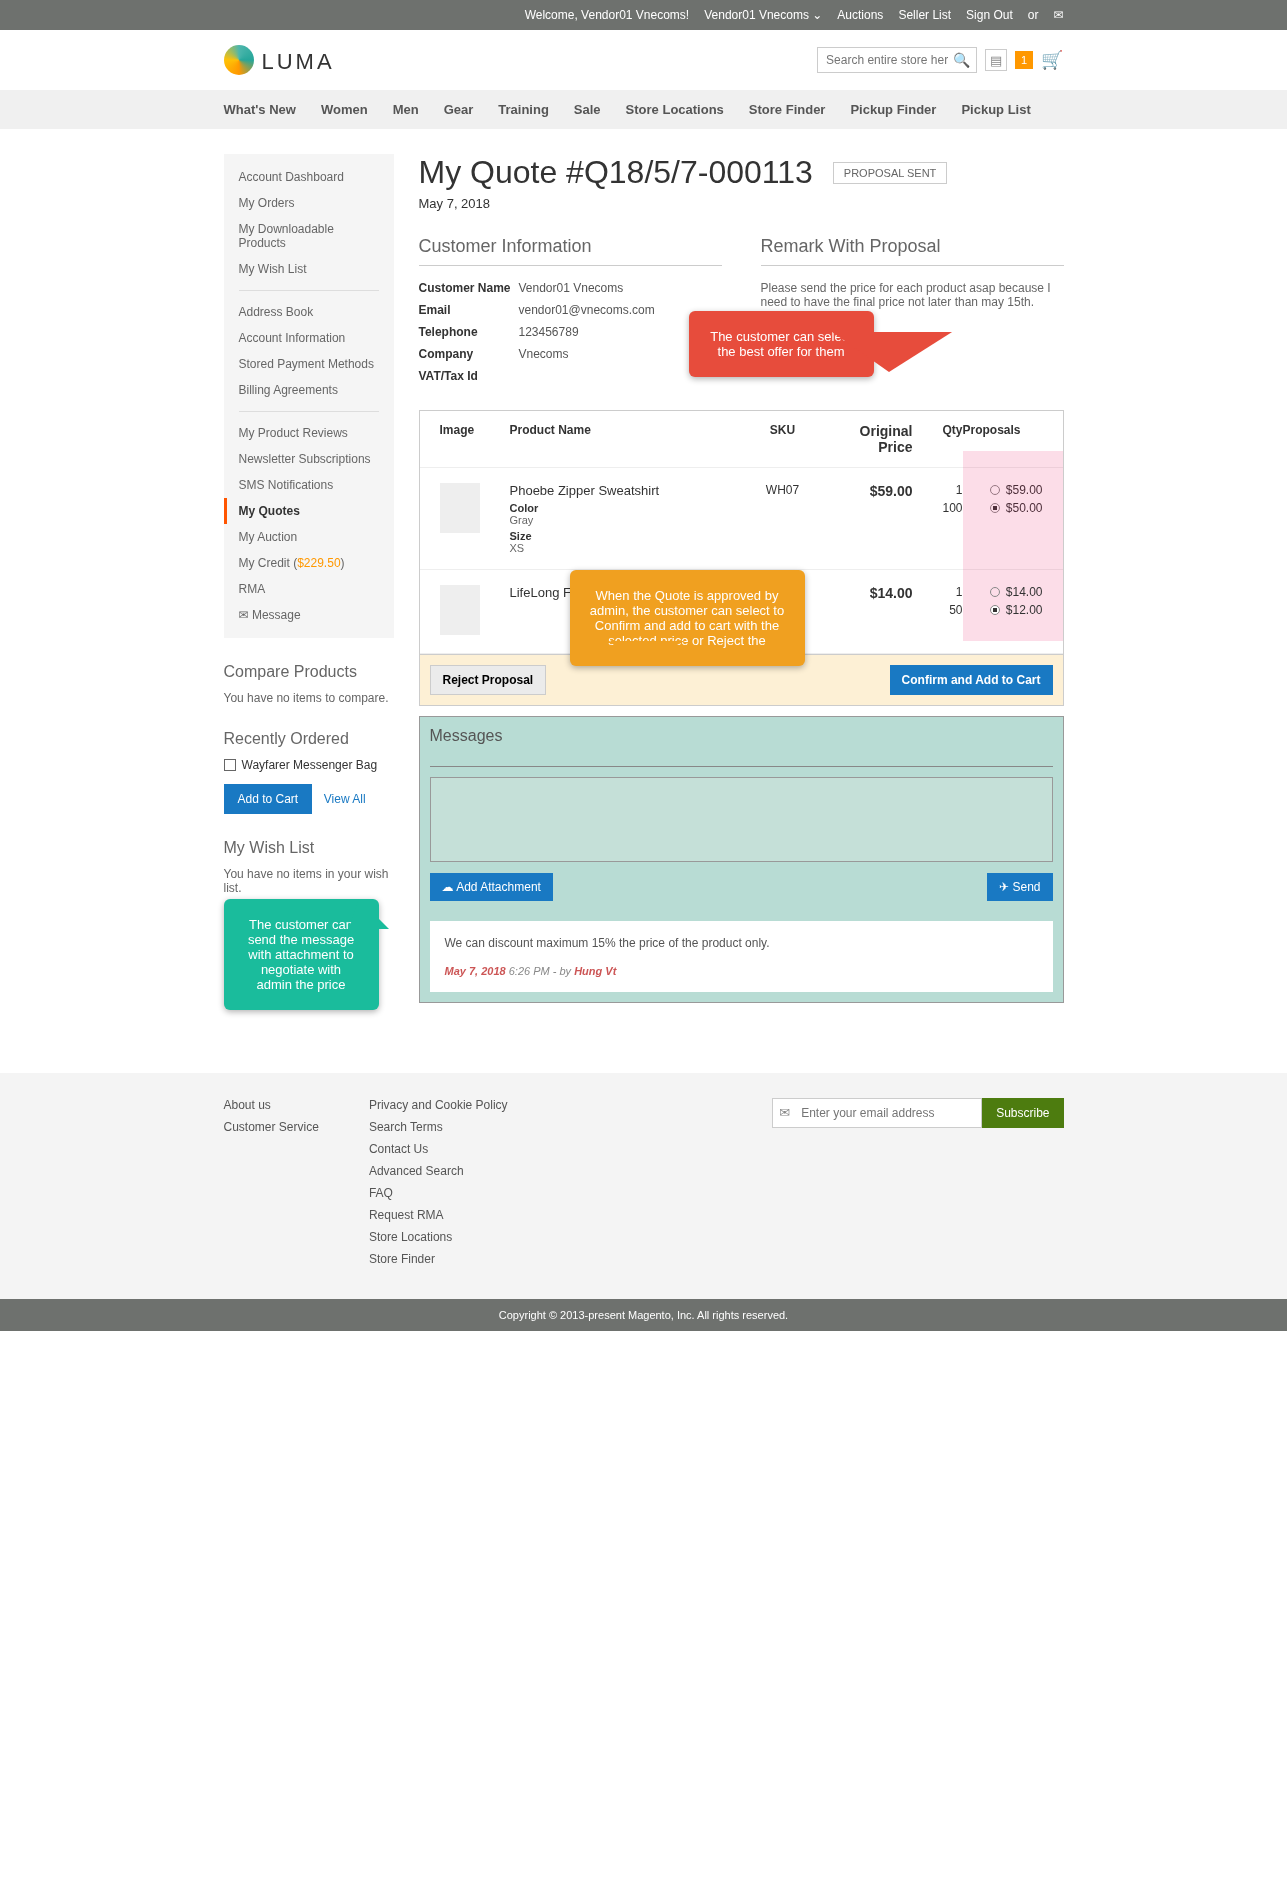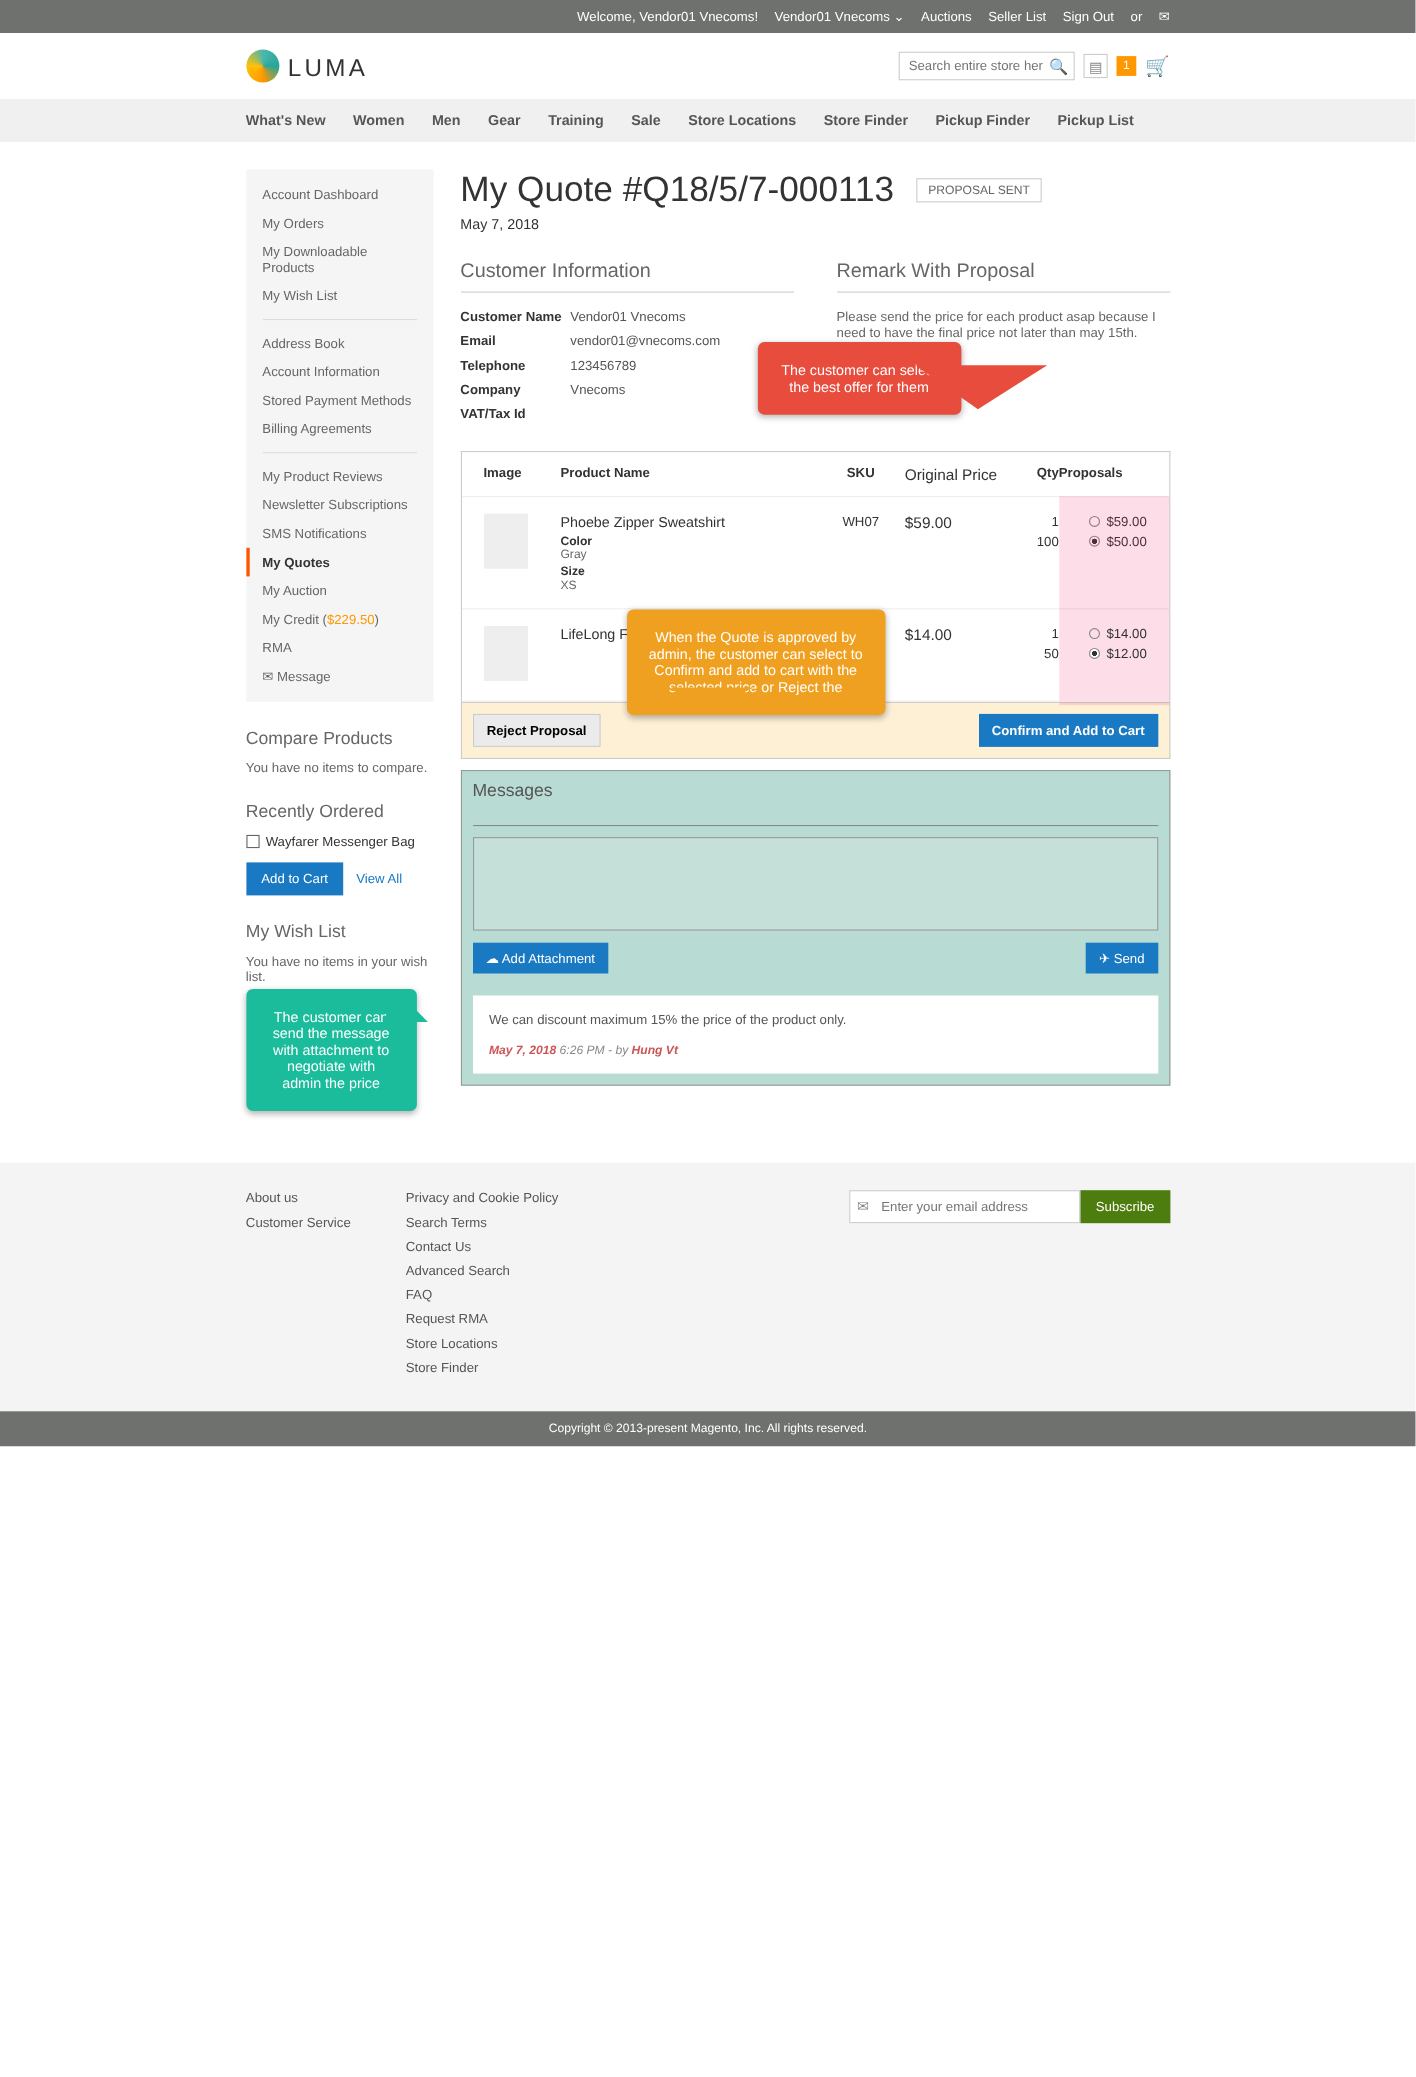--- a/index.html
+++ b/index.html
@@ -44,21 +44,21 @@
 .date-line{font-size:13px;color:#333;margin-bottom:25px}
 .two-col{display:flex;gap:39px;margin-bottom:19px}
 .col{flex:1}
 .col h2{font-size:18px;font-weight:300;color:#666;border-bottom:1px solid #ccc;padding-bottom:8px;margin-bottom:15px}
 .info-row{display:flex;font-size:12px;margin-bottom:8px}
 .info-label{width:100px;font-weight:bold;color:#333}
 .info-val{color:#555}
 .quote-table{border:1px solid #ccc;border-bottom:0;position:relative}
 .qt-head{display:flex;padding:12px 20px;font-size:12px;font-weight:bold;border-bottom:1px solid #eee}
 .qt-row{display:flex;padding:15px 20px;border-bottom:1px solid #eee;font-size:12px}
-.c-img{width:70px}.c-name{flex:1}.c-sku{width:80px;text-align:center}.c-price{width:90px;font-weight:normal;font-size:14px}.c-qty{width:50px;text-align:right}.c-prop{width:80px;}
+.c-img{width:70px}.c-name{flex:1}.c-sku{width:80px;text-align:center}.c-price{width:90px;text-align:right;font-weight:bold;font-size:14px}.c-qty{width:50px;text-align:right}.c-prop{width:80px;}
 .prod-img{width:40px;height:50px;background:#eee;display:inline-block}
 .attr{font-size:11px;color:#666;margin-top:4px}
 .attr strong{color:#333;display:block}
 .prop-line{display:flex;justify-content:flex-end;align-items:center;gap:6px;margin-bottom:4px}
 .radio{width:10px;height:10px;border:1px solid #888;border-radius:50%;display:inline-block}
 .radio.sel{background:radial-gradient(circle,#333 40%,#fff 45%)}
 .highlight-prop{position:absolute;right:0;top:40px;width:100px;height:190px;background:rgba(233,30,99,.15);pointer-events:none}
 .action-bar{background:#fdf0d5;border:1px solid #ccc;padding:10px;display:flex;justify-content:space-between}
 .btn-reject{background:#ebebeb;border:1px solid #ccc;padding:7px 12px;font-size:12px;font-weight:bold;cursor:pointer}
 .btn-confirm{background:#1979c3;color:#fff;border:0;padding:7px 12px;font-size:12px;font-weight:bold;cursor:pointer}

